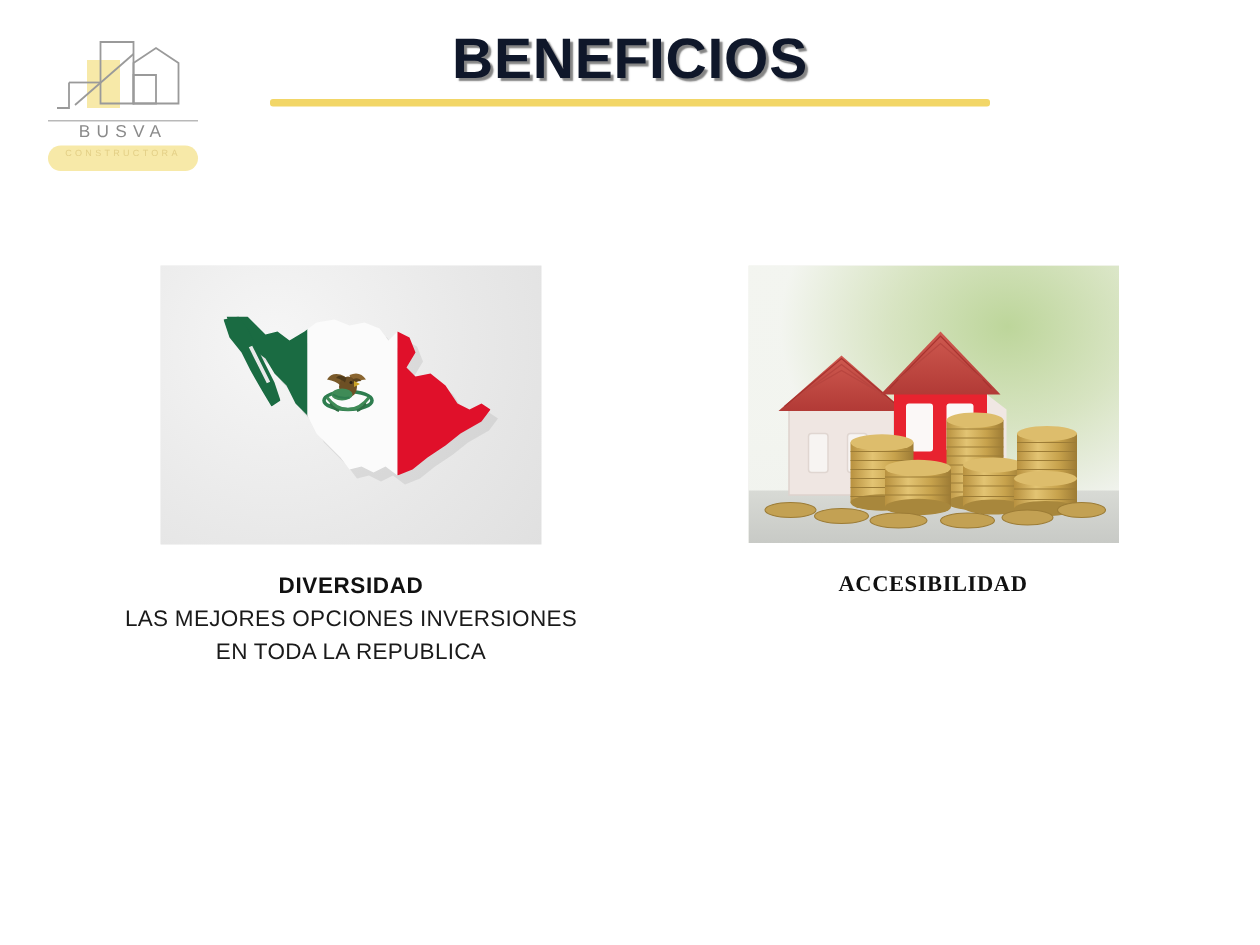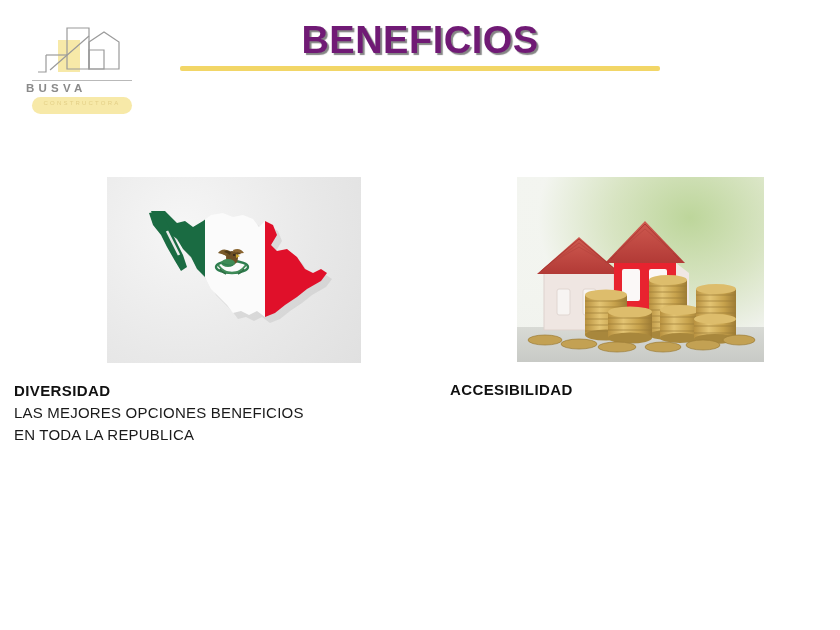--- a/index.html
+++ b/index.html
@@ -29,24 +29,25 @@
     left: 0;
     top: 0;
     width: 112px;
     height: 62px;
   }
   .logo-name {
     position: absolute;
     left: 0;
     top: 60px;
     width: 112px;
+    text-align: center;
     font-size: 11.5px;
     letter-spacing: 4.2px;
     color: #8a8a8a;
-    font-weight: 700;
+    font-weight: 400;
   }
   .logo-rule {
     position: absolute;
     left: 6px;
     top: 58px;
     width: 100px;
     height: 1px;
     background: #b9b9b9;
   }
   .logo-sub-wrap {
@@ -74,40 +75,40 @@
   
   .slide-title {
     position: absolute;
     left: 180px;
     top: 19px;
     width: 480px;
     text-align: center;
     font-size: 38px;
     font-weight: bold;
     letter-spacing: 0.5px;
-    color: #701a75;
+    color: #0f172a;
     text-shadow: 2px 2px 1px rgba(110,110,110,0.85);
   }
   .title-underline {
     position: absolute;
     left: 180px;
     top: 66px;
     width: 480px;
     height: 5px;
     background: #f2d667;
     border-radius: 2px;
   }
 
   
   .benefit {
     position: absolute;
     top: 177px;
   }
   .benefit.left  { left: 14px;  width: 440px; }
-  .benefit.right { left: 450px; width: 380px; }
+  .benefit.right { left: 432px; width: 380px; font-family: Liberation Serif, serif; }
 
   .photo {
     position: relative;
     margin: 0 auto;
     overflow: hidden;
   }
   .photo.map   { width: 254px; height: 186px; background: #ececec; }
   .photo.house { width: 247px; height: 185px; background: #f1f2ee; }
 
   
@@ -123,21 +124,21 @@
     position: absolute;
     inset: 0;
     background:
       radial-gradient(ellipse at 70% 22%, rgba(186,212,150,0.95) 0%, rgba(205,222,176,0.7) 32%, rgba(243,245,240,0.9) 62%),
       linear-gradient(180deg, #f3f4f0 0%, #eef0ea 56%, #e3e5e0 78%, #d9dbd6 100%);
   }
 
   
   .caption {
     margin-top: 17px;
-    text-align: left;
+    text-align: center;
     line-height: 1.48;
   }
   .caption-title {
     font-size: 15px;
     font-weight: bold;
     letter-spacing: 0.4px;
     color: #111111;
   }
   .caption-body {
     font-size: 15px;
@@ -233,21 +234,21 @@
         <path d="M-10 2 q5 3 11 2" fill="none" stroke="#2e7d4f" stroke-width="1.2"></path>
         <circle cx="2" cy="-6" r="1" fill="#2a2118"></circle>
         <path d="M4 -7 l4 2 l-4 2 z" fill="#c9a227"></path>
       </g>
     </svg>
   </div>
 
   <div class="caption">
     <div class="caption-title">DIVERSIDAD</div>
     <div class="caption-body">
-      <div>LAS MEJORES OPCIONES BENEFICIOS</div>
+      <div>LAS MEJORES OPCIONES INVERSIONES</div>
       <div>EN TODA LA REPUBLICA</div>
     </div>
   </div>
 </div>
 
 <div class="benefit right">
 
   <div class="photo house">
     <div class="house-bg"></div>
     <svg width="247" height="185" viewBox="0 0 247 185" style="position:absolute;inset:0;">

